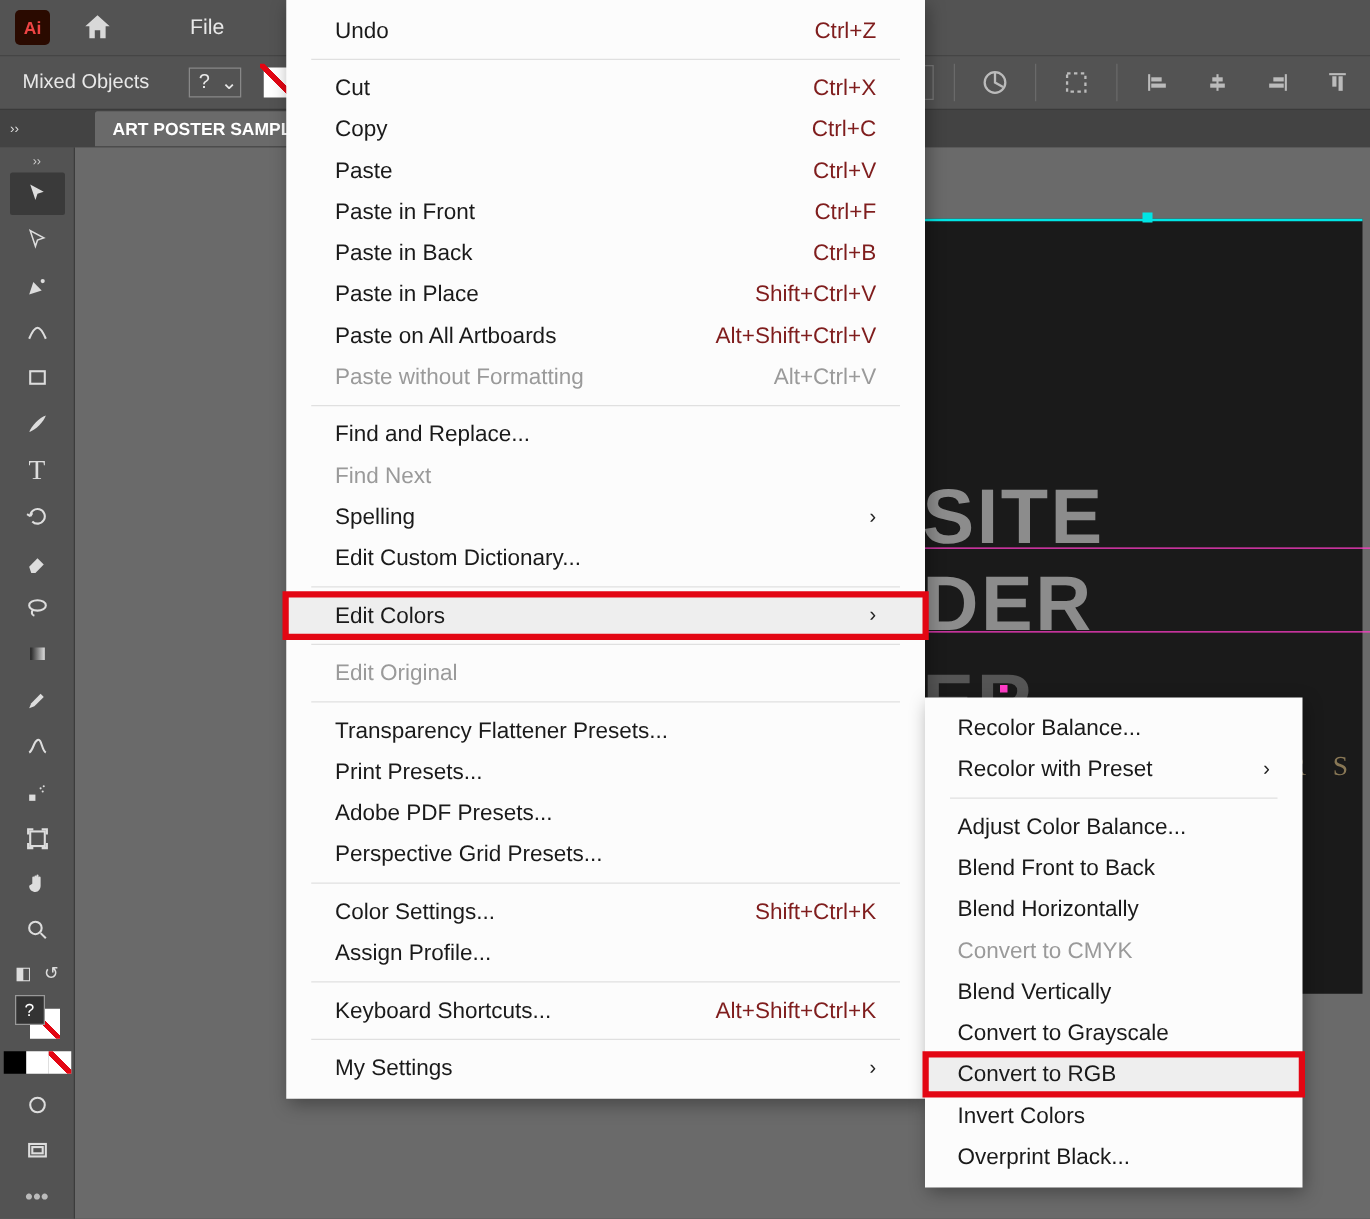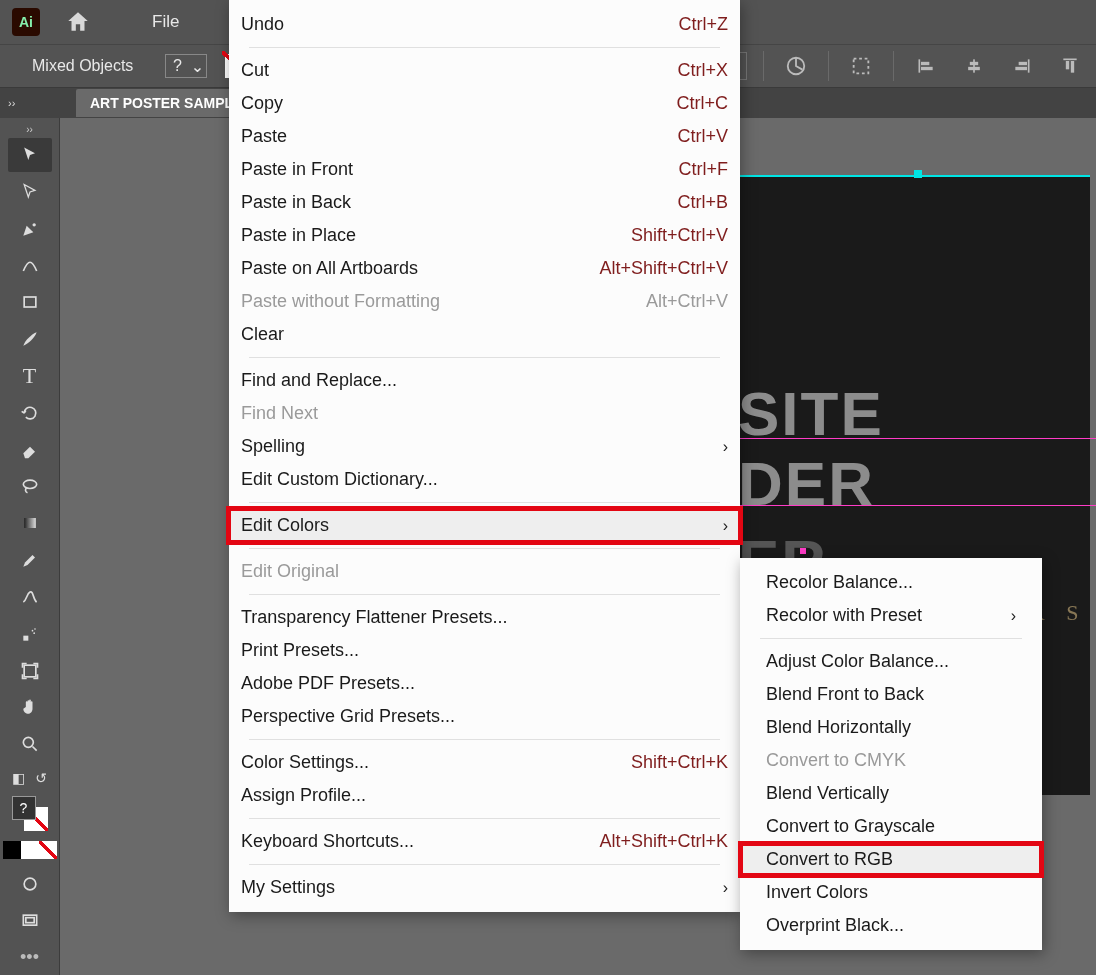--- a/index.html
+++ b/index.html
@@ -1,25 +1,25 @@
 <!DOCTYPE html>
 <html><head>
 <meta charset="utf-8">
 <style>
   * { box-sizing: border-box; margin: 0; padding: 0; font-family: "Segoe UI", Arial, sans-serif; }
   body { width: 1096px; height: 975px; background: #535353; overflow: hidden; position: relative; }
   
   .topbar { height: 44px; background: #535353; display: flex; align-items: center; padding: 0 8px; }
-  .ai-logo { width: 28px; height: 28px; background: #2a0a00; border-radius: 4px; display:flex; align-items:center; justify-content:center; color:#86efac; font-weight:bold; font-size:14px; margin-left:4px;}
+  .ai-logo { width: 28px; height: 28px; background: #2a0a00; border-radius: 4px; display:flex; align-items:center; justify-content:center; color:#ef4444; font-weight:bold; font-size:14px; margin-left:4px;}
   .home-icon { width:40px; height:40px; display:flex; align-items:center; justify-content:center; margin-left:18px;}
   .menu-items { display:flex; margin-left:40px;gap:44px; }
   .menu-item { color:#e8e8e8; font-size:17px; padding:4px 14px; cursor:default;}
   .menu-item.highlighted { border:4px solid #e30613; padding:0px 10px;}
   
-  .propbar { height:44px; background:#535353; border-top:1px solid #454545; border-bottom:1px solid #3a3a3a; display:flex; align-items:center; padding:0 26px; gap:12px;}
+  .propbar { height:44px; background:#535353; border-top:1px solid #454545; border-bottom:1px solid #3a3a3a; display:flex; align-items:center; padding:0 12px; gap:12px;}
   .propbar-label { color:#e8e8e8; font-size:16px; margin-left:6px;}
   .propbar-dropdown { display:flex; align-items:center; border:1px solid #888; margin-left:20px;}
   .propbar-dropdown .sq { width:22px; height:22px; display:flex; align-items:center; justify-content:center; color:#e8e8e8;}
   .propbar-dropdown .arrow { width:18px; height:22px; display:flex; align-items:center; justify-content:center; color:#e8e8e8;}
   .propbar-swatch { width:24px; height:24px; background:#fff; position:relative; margin-left:6px;}
   .propbar-swatch::after{ content:""; position:absolute; left:-3px; top:-3px; right:-3px; bottom:-3px; background:linear-gradient(to top right, transparent 45%, #e30613 45%, #e30613 55%, transparent 55%); pointer-events:none;}
   .propbar-right { position:absolute; right:0; top:44px; height:44px; display:flex; align-items:center; gap:16px; padding-right:10px;}
   .pct { color:#e8e8e8; font-size:16px;}
   .navbtn { width:28px; height:28px; border:1px solid #777; display:flex; align-items:center; justify-content:center; color:#e8e8e8; margin-left:6px;}
   .divider { width:1px; height:30px; background:#6a6a6a;}
@@ -53,21 +53,21 @@
   .cs-front { position:absolute; left:0; top:0; width:24px; height:24px; background:#333; border:1px solid #999; color:#fff; font-size:14px; display:flex; align-items:center; justify-content:center;}
   .mini-row { display:flex; gap:0; margin-top:8px;}
   .mini-sq { width:18px; height:18px; }
   .mini-sq.black{background:#000;}
   .mini-sq.white{background:#fff;}
   .mini-sq.red{ background:#fff; position:relative;}
   .mini-sq.red::after{content:"";position:absolute;inset:0;background:linear-gradient(to top right, transparent 42%, #e30613 42%, #e30613 58%, transparent 58%);}
   
   .dropdown { position:absolute; background:#fcfcfc; box-shadow:2px 4px 14px rgba(0,0,0,.35); padding:8px 0; }
   .dropdown.main { left:229px; top:0; width:511px; }
-  .dropdown .row { display:flex; justify-content:space-between; align-items:center; padding:6px 12px; font-size:18px; color:#1a1a1a; cursor:default; white-space:nowrap;}
+  .dropdown .row { display:flex; justify-content:space-between; align-items:center; padding:6px 39px; font-size:18px; color:#1a1a1a; cursor:default; white-space:nowrap;}
   .dropdown .row.disabled { color:#9a9a9a;}
   .dropdown .row .shortcut { color:#7f1d1d;}
   .dropdown .row.disabled .shortcut { color:#9a9a9a;}
   .dropdown .row.hovered { background:#eeeeee;}
   .dropdown .row .sub-arrow { font-size:16px; color:#222;}
   .dropdown hr { border:none; border-top:1px solid #e0e0e0; margin:6px 20px;}
   .dropdown .row.red-outline { outline:5px solid #e30613; outline-offset:-2px; background:#eeeeee;}
   
   .dropdown.sub { left:740px; top:558px; width:302px;}
   .dropdown.sub .row { padding:6px 26px; font-size:18px;}
@@ -322,23 +322,20 @@
       <span class="shortcut">Shift+Ctrl+V</span>
     </div>
     <div class="row">
       <span>Paste on All Artboards</span>
       <span class="shortcut">Alt+Shift+Ctrl+V</span>
     </div>
     <div class="row disabled">
       <span>Paste without Formatting</span>
       <span class="shortcut">Alt+Ctrl+V</span>
     </div>
-    <div class="row">
-      <span>Clear</span>
-    </div>
     <hr>
     <div class="row">
       <span>Find and Replace...</span>
     </div>
     <div class="row disabled">
       <span>Find Next</span>
     </div>
     <div class="row">
       <span>Spelling</span>
       <span class="sub-arrow">›</span>

